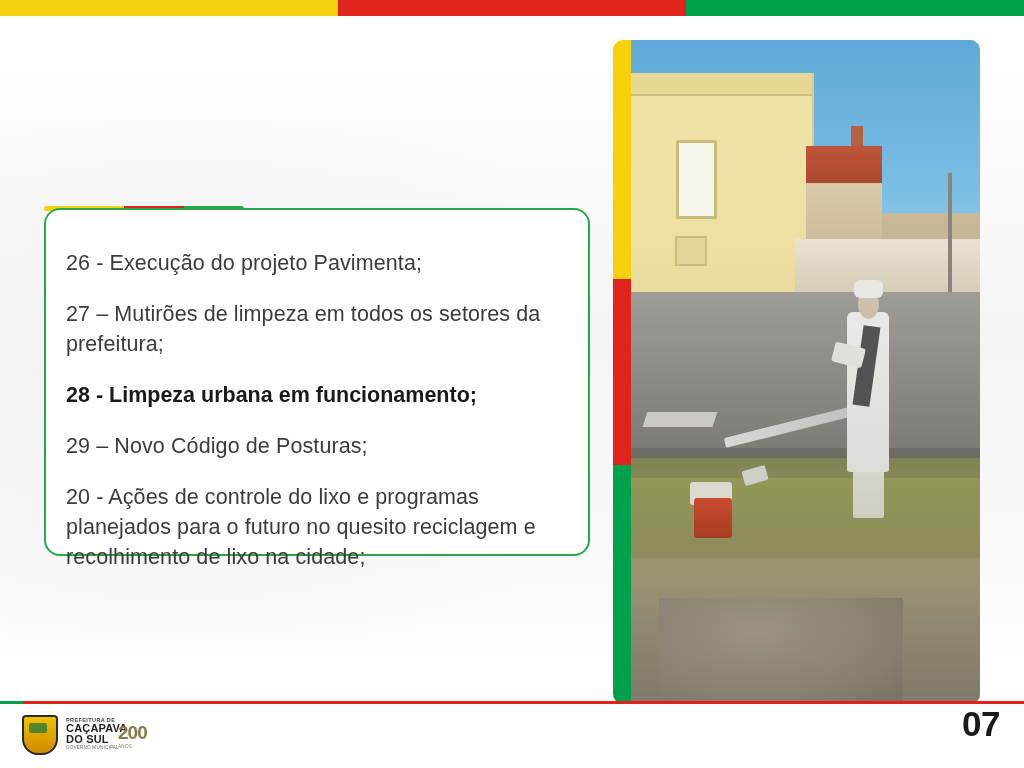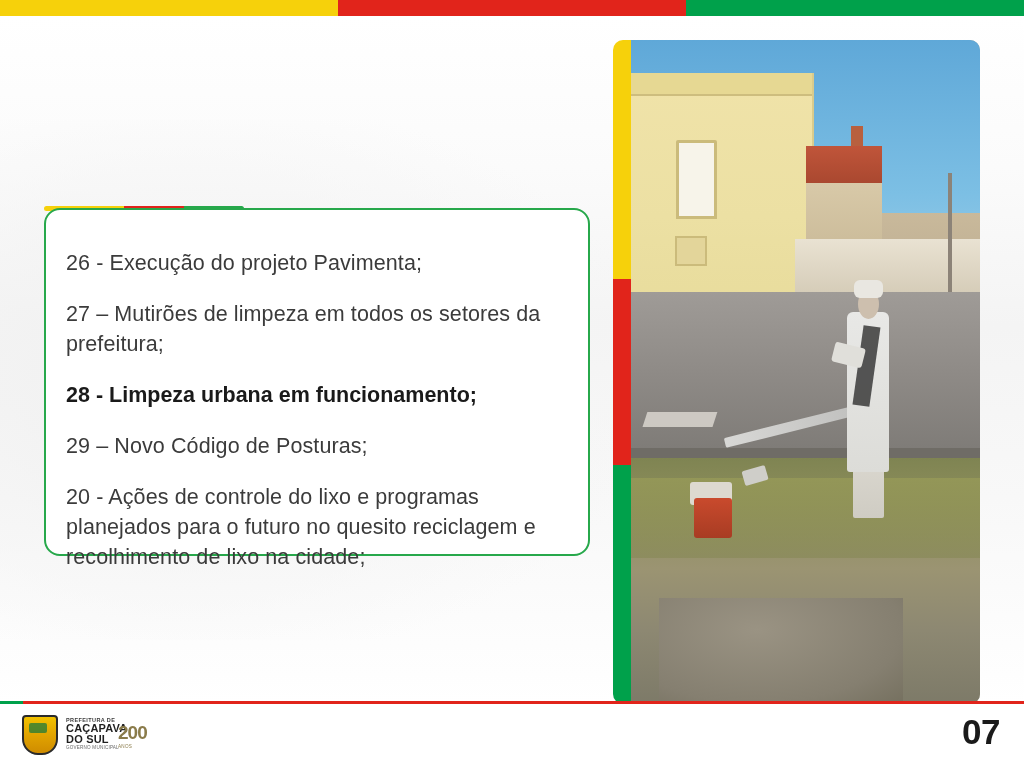--- a/index.html
+++ b/index.html
@@ -351,21 +351,21 @@
     left: 175px;
     top: 21px;
     font-size: 18.5px;
     font-weight: bold;
     color: #1d1d1d;
     letter-spacing: 0.2px;
   }
   .page-num {
     position: absolute;
     right: 24px;
-    top: 8px;
+    top: 0;
     font-size: 35px;
     font-weight: bold;
     color: #1a1a1a;
     letter-spacing: -0.5px;
   }
 </style>
 </head>
 <body>
 
 <div class="slide">

